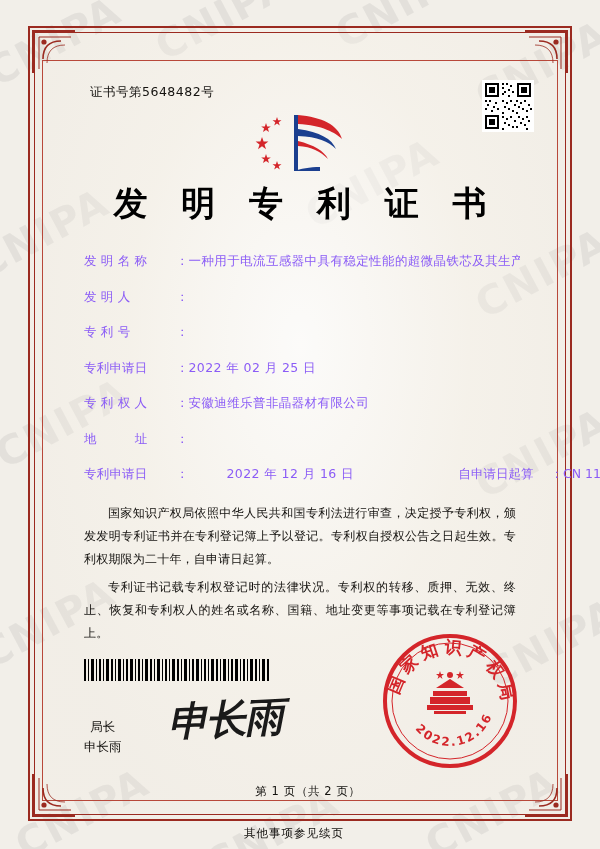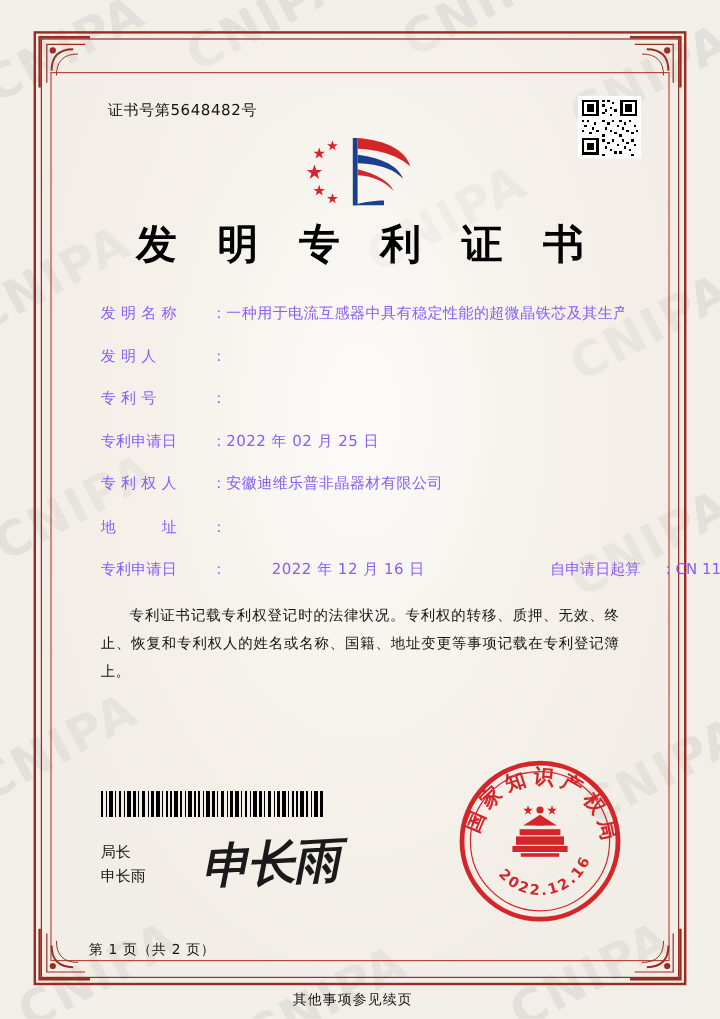--- a/index.html
+++ b/index.html
@@ -142,24 +142,25 @@
     position:absolute;
     left:26px;
     bottom:112px;
     width:186px;height:22px;
   }
   .barcode svg{display:block}
 
   
   .sigblock{
     position:absolute;
-    left:26px;bottom:52px;
+    left:26px;bottom:35px;
     font-size:12.5px;
     color:#14120f;
     line-height:1.65;
+    text-align:center;
   }
   .sign-script{
     position:absolute;
     left:110px;bottom:46px;
     font-family:"DejaVu Serif","Liberation Serif",serif;
     font-size:40px;
     font-weight:700;
     font-style:italic;
     color:#1a1a1a;
     letter-spacing:-2px;
@@ -169,20 +170,21 @@
   .seal{
     position:absolute;
     right:22px;bottom:22px;
     width:140px;height:140px;
   }
   .seal svg{display:block}
 
   .pagenum{
     position:absolute;
     left:16px;right:0;bottom:-6px;
+    text-align:center;
     font-size:11.5px;
     color:#14120f;
     letter-spacing:0.6px;
   }
   .footnote{
     position:absolute;
     left:0;right:12px;bottom:8px;
     text-align:center;
     font-size:11.5px;
     color:#14120f;
@@ -383,20 +385,21 @@
         <span class="lab">专利申请日</span>
         <span class="colon">：</span>
         <span class="val">2022 年 12 月 16 日</span>
         <span class="lab2">自申请日起算</span>
         <span class="colon">：</span>
         <span class="val2">CN 114914049 B</span>
       </div>
 
     </div>
 
+    <div class="para">国家知识产权局依照中华人民共和国专利法进行审查，决定授予专利权，颁发发明专利证书并在专利登记簿上予以登记。专利权自授权公告之日起生效。专利权期限为二十年，自申请日起算。</div>
     <div class="para second">专利证书记载专利权登记时的法律状况。专利权的转移、质押、无效、终止、恢复和专利权人的姓名或名称、国籍、地址变更等事项记载在专利登记簿上。</div>
 
     <div class="barcode">
       <svg width="186" height="22" viewBox="0 0 186 22" shape-rendering="crispEdges">
         <rect width="186" height="22" fill="#ffffff" opacity="0"></rect>
         <g fill="#000000">
           <rect x="0" y="0" width="2" height="22"></rect>
             <rect x="4" y="0" width="1" height="22"></rect>
           <rect x="7" y="0" width="3" height="22"></rect>
             <rect x="12" y="0" width="1" height="22"></rect>

